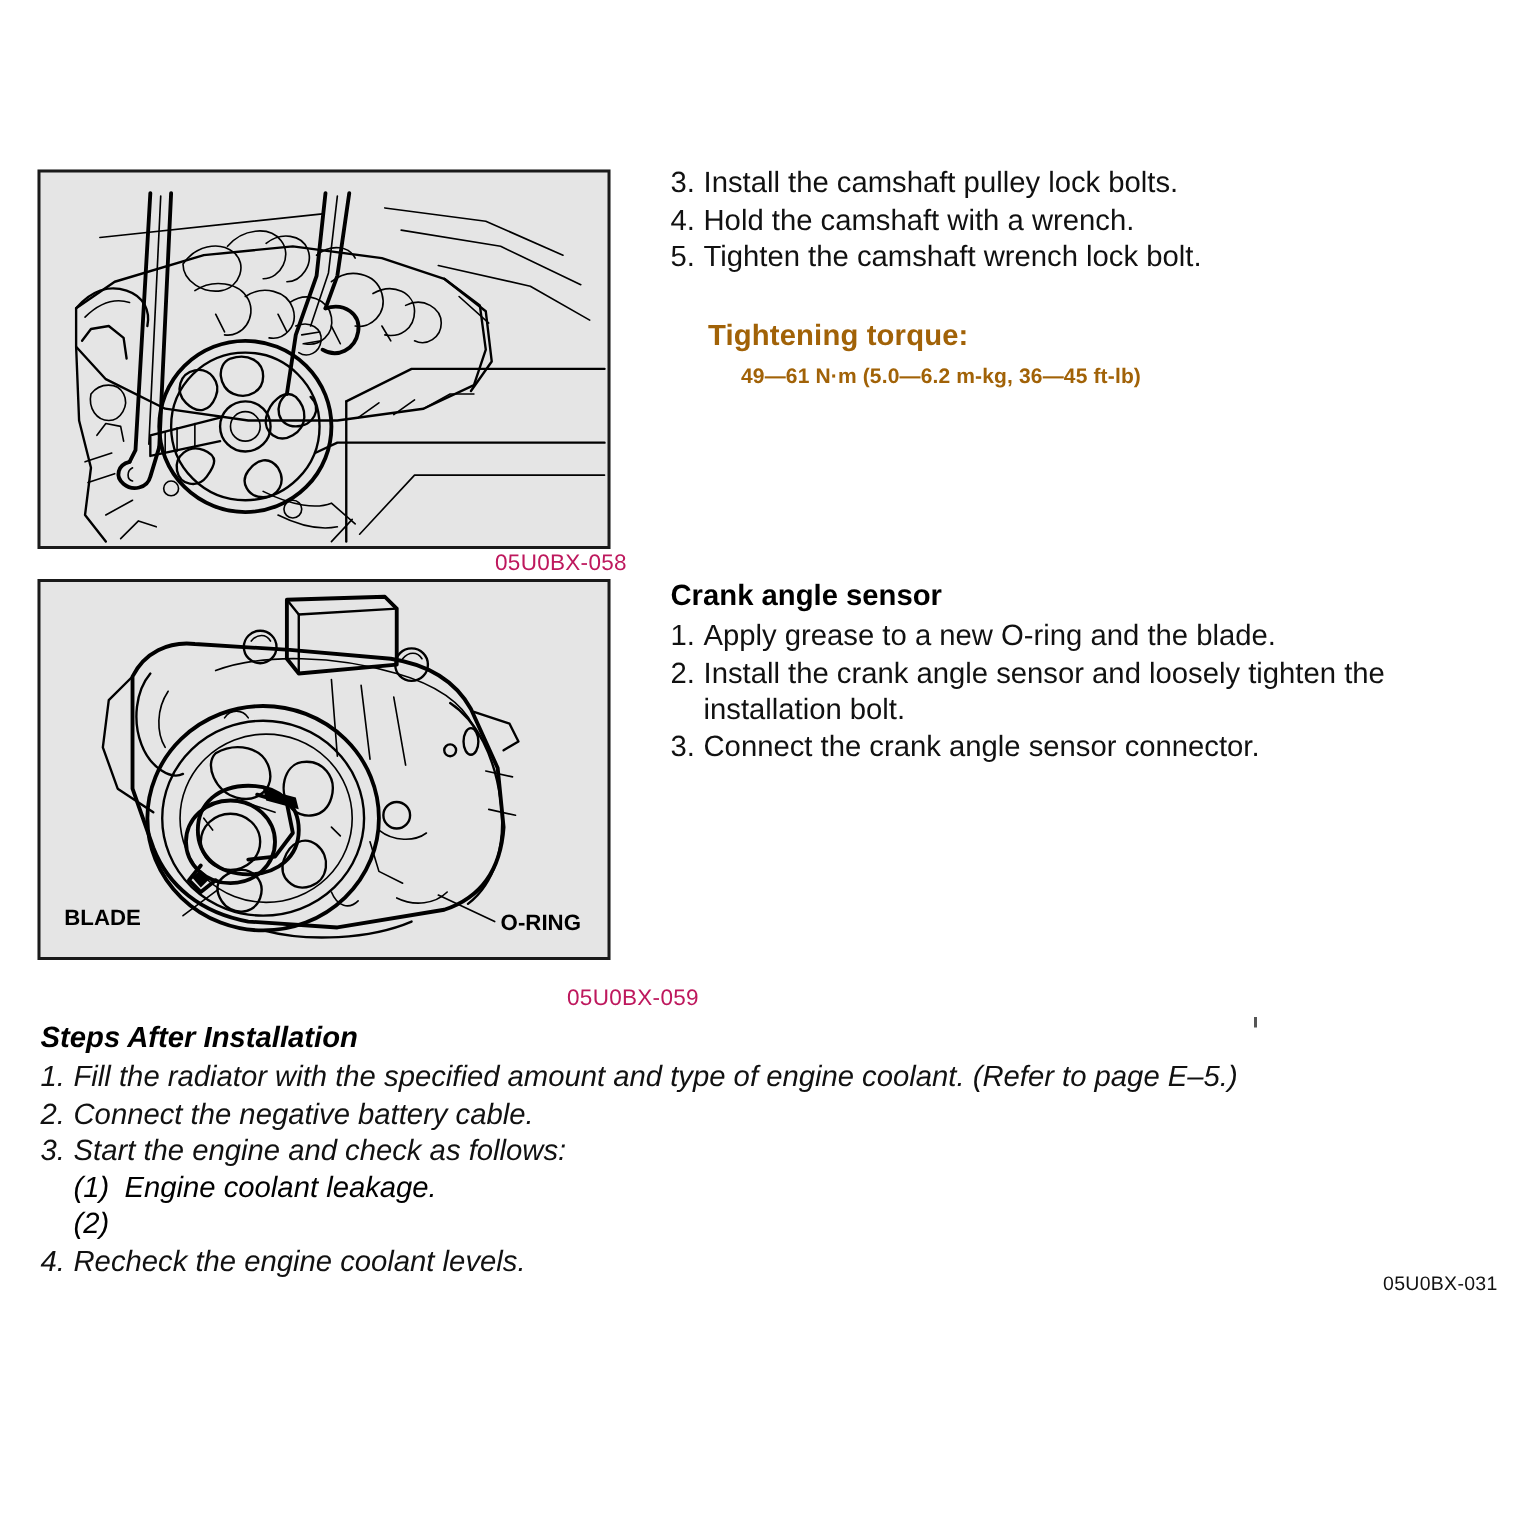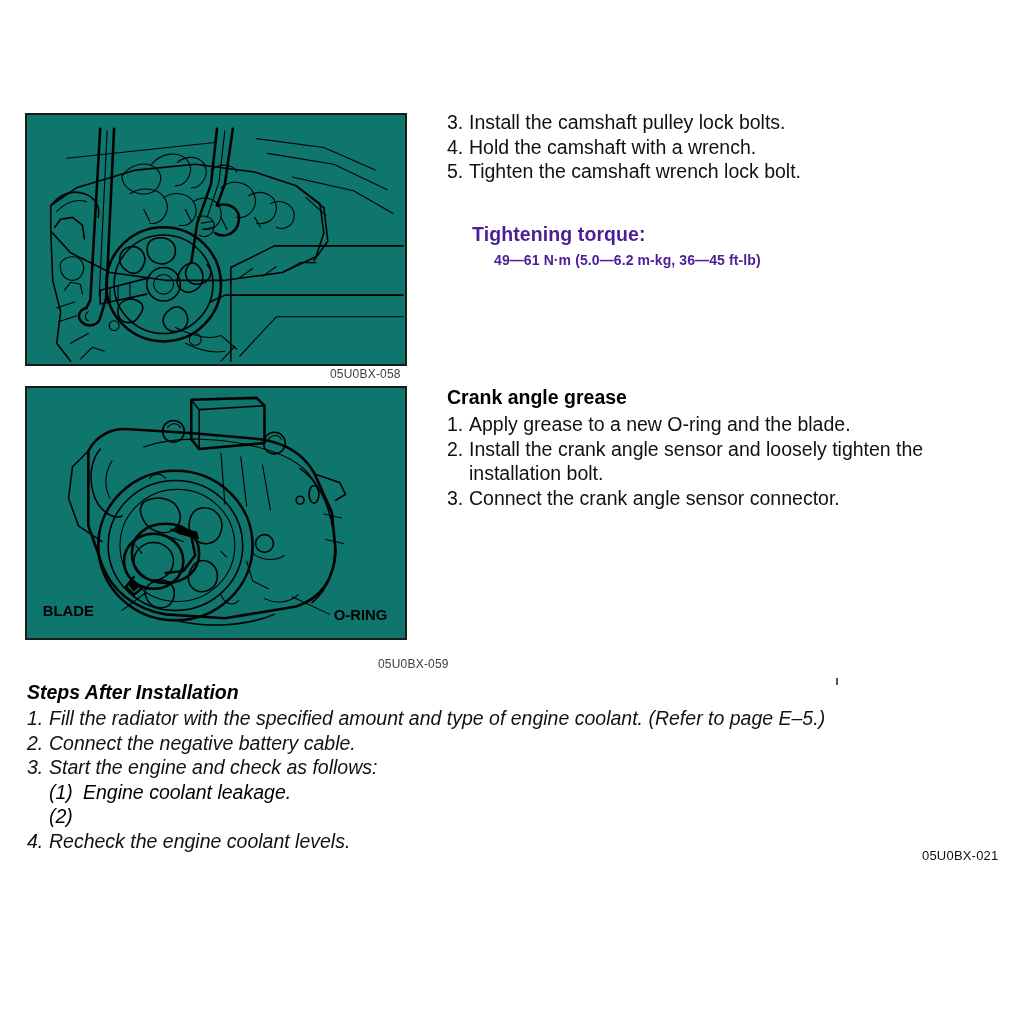--- a/index.html
+++ b/index.html
@@ -22,36 +22,36 @@
     inset: 0;
     width: 1024px;
     height: 1024px;
     background: #ffffff;
   }
 
   
   .figure-frame {
     position: absolute;
     border: 2px solid #1a1a1a;
-    background: #0f766e;
+    background: #e5e5e5;
     box-sizing: border-box;
     overflow: hidden;
     text-align: center;
   }
   #figure-1-frame { left: 25px; top: 113px; width: 382px; height: 253px; }
   #figure-2-frame { left: 25px; top: 386px; width: 382px; height: 254px; }
 
   .figure-frame svg { display: block; width: 100%; height: 100%; }
 
   .figure-caption {
     position: absolute;
     font-family: "Liberation Sans", sans-serif;
-    font-size: 12px;
+    font-size: 15px;
     letter-spacing: 0.2px;
-    color: #404040;
+    color: #be185d;
     white-space: nowrap;
   }
   #figure-1-caption { left: 330px; top: 367px; }
   #figure-2-caption { left: 330px; top: 657px; margin-left: 48px; }
 
   
   .right-col {
     position: absolute;
     left: 447px;
     top: 110px;
@@ -71,23 +71,23 @@
     color: #111111;
     white-space: nowrap;
   }
   .proc-num {
     width: 22px;
     flex: 0 0 22px;
   }
   .proc-text { flex: 1 1 auto; white-space: normal; }
 
   .torque-block {
-    margin-top: 38px;
+    margin-top: 28px;
     font-weight: bold;
-    color: #4c1d95;
+    color: #a16207;
   }
   .torque-title {
     font-size: 19.5px;
     line-height: 25px;
     margin-left: 25px;
     letter-spacing: 0.1px;
   }
   .torque-value {
     font-size: 14px;
     line-height: 26px;
@@ -356,21 +356,21 @@
       </li>
     </ol>
 
     <div class="torque-block">
       <div class="torque-title">Tightening torque:</div>
       <div class="torque-value">49—61 N·m (5.0—6.2 m-kg, 36—45 ft-lb)</div>
     </div>
   </div>
 
   <div class="sensor-block">
-    <div class="section-heading">Crank angle grease</div>
+    <div class="section-heading">Crank angle sensor</div>
     <ol class="proc-list">
       <li class="proc-item">
         <span class="proc-num">1.</span>
         <span class="proc-text">Apply grease to a new O-ring and the blade.</span>
       </li>
       <li class="proc-item">
         <span class="proc-num">2.</span>
         <span class="proc-text">Install the crank angle sensor and loosely tighten the installation bolt.</span>
       </li>
       <li class="proc-item">
@@ -404,15 +404,15 @@
       <span class="sub-num">(2)</span>
     </div>
     <div class="proc-item">
       <span class="proc-num">4.</span>
       <span class="proc-text">Recheck the engine coolant levels.</span>
     </div>
   </div>
 
   <div id="scan-speck"></div>
 
-  <div id="page-code">05U0BX-021</div>
+  <div id="page-code">05U0BX-031</div>
 
 </div>
 
 </body></html>

